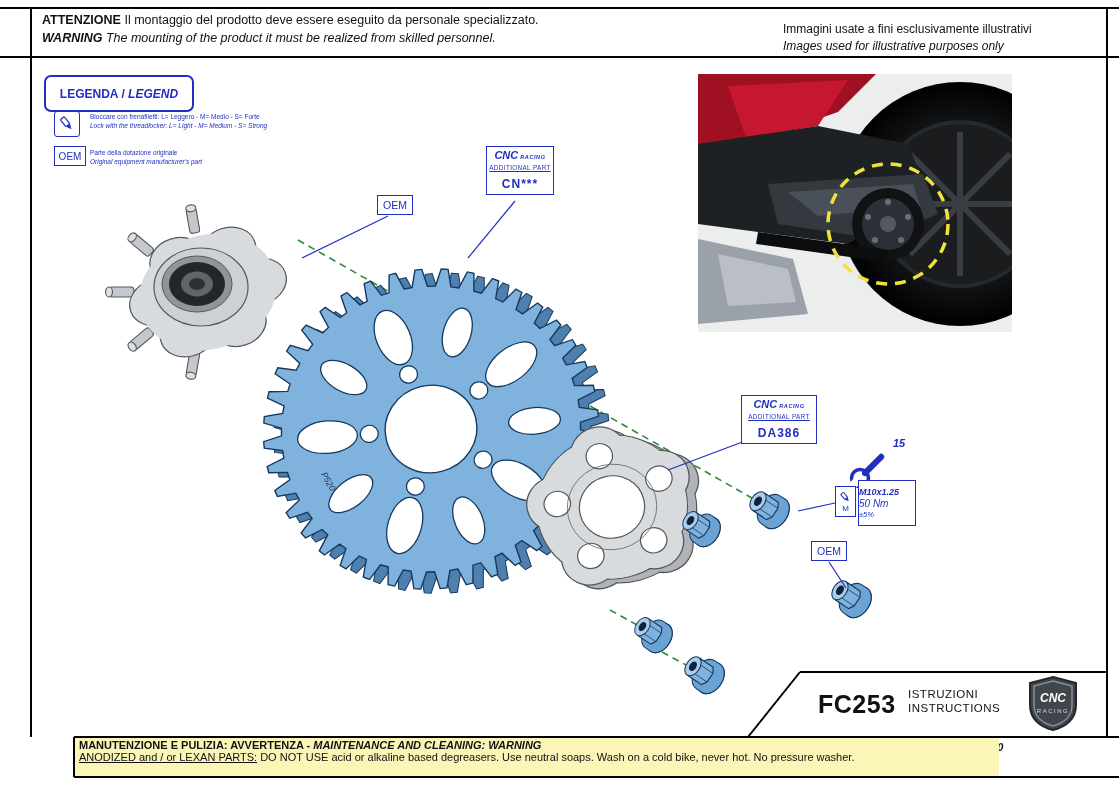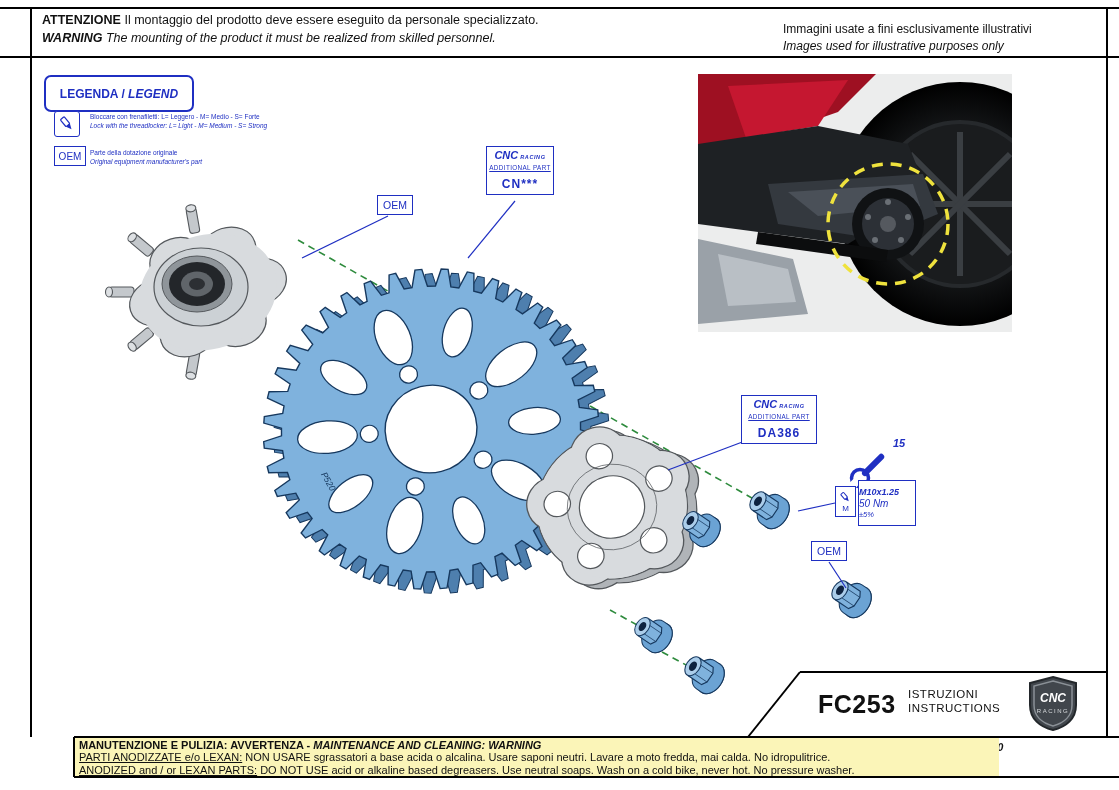--- a/index.html
+++ b/index.html
@@ -351,17 +351,16 @@
     <text x="27" y="38" text-anchor="middle" font-size="6" letter-spacing="1.5" fill="#d6d9dc">RACING</text>
   </svg>
   <div class="ov rev">
     <span>Rev.</span>
     <span class="b i">00/0</span>
   </div>
 
   <div class="ov maint-bg"></div>
   <div class="ov maint">
     <div><span class="b">MANUTENZIONE E PULIZIA: AVVERTENZA - </span><span class="b i">MAINTENANCE AND CLEANING: WARNING</span></div>
-    <div><span class="u">PARTI ANODIZZATE e/o LEXAN:</span><span> NON USARE sgrassatori a base acida o alcalina. Usare saponi neutri. Lavare a moto fredda, mai calda. No idropulitrice.</span></div>
     <div><span class="u">ANODIZED and / or LEXAN PARTS:</span><span> DO NOT USE acid or alkaline based degreasers. Use neutral soaps. Wash on a cold bike, never hot. No pressure washer.</span></div>
   </div>
 
 </div>
 
 </body></html>

